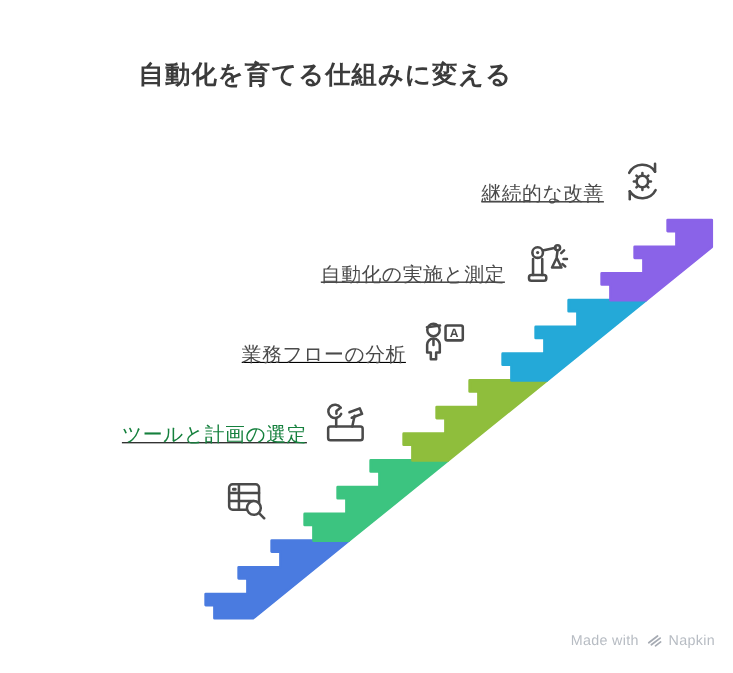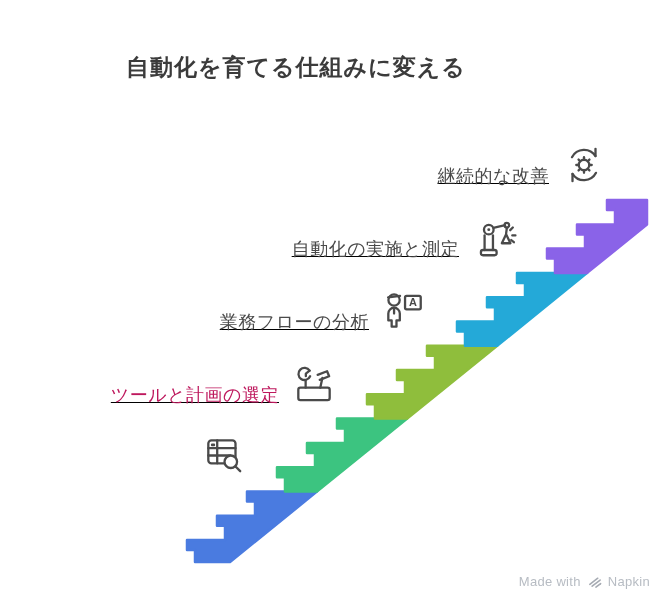--- a/index.html
+++ b/index.html
@@ -52,21 +52,21 @@
               <line x1="7" y1="21.5" x2="28" y2="21.5"></line>
               <line x1="15.5" y1="7" x2="15.5" y2="29"></line>
             </g>
             <rect x="9.5" y="10" width="4" height="2.6" rx="1" fill="#4a4a4a"></rect>
             <circle cx="28.5" cy="27.5" r="6" fill="#fff" stroke="#4a4a4a" stroke-width="2.2"></circle>
             <line x1="33" y1="32" x2="37.5" y2="36.5" stroke="#4a4a4a" stroke-width="2.2" stroke-linecap="round"></line>
           </svg>
         </span>
       </div>
       <div class="step-row" style="right: 329px; top: 360.6px;">
-        <span class="step-label" style="color: #be185d;">ツールと計画の選定</span>
+        <span class="step-label" style="color: #15803d;">ツールと計画の選定</span>
         <span class="step-icon">
           <svg width="46" height="46" viewBox="0 0 44 44">
             <g fill="none" stroke="#4a4a4a" stroke-width="2.2" stroke-linecap="round" stroke-linejoin="round">
               <rect x="7" y="25.5" width="30" height="12" rx="2"></rect>
               <path d="M17.8 9.2 A5.8 5.8 0 1 0 18.3 14.6"></path>
               <path d="M17.8 9.2 L14.2 12 L14.2 14.5"></path>
               <line x1="14" y1="18.2" x2="14" y2="25.5"></line>
               <path d="M25.5 13.2 L34.5 9.8 L36.5 14.6 L27.5 18"></path>
               <line x1="30" y1="16.2" x2="28" y2="25.5"></line>
             </g>

